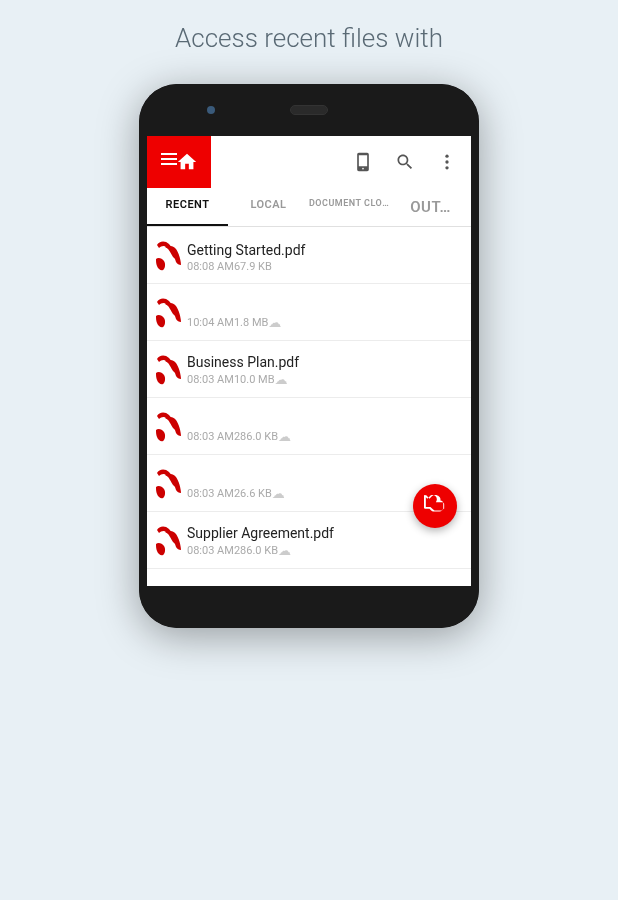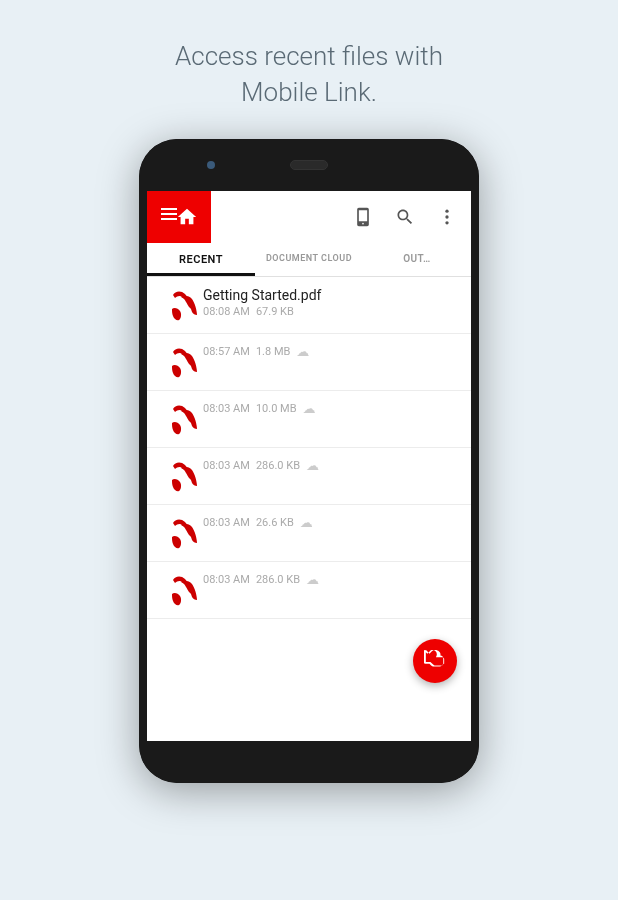--- a/index.html
+++ b/index.html
@@ -10,33 +10,33 @@
       background-color: #e8f0f5;
       font-family: 'Roboto', Arial, sans-serif;
       display: flex;
       flex-direction: column;
       align-items: center;
       overflow: hidden;
     }
 
     .headline {
       text-align: center;
-      margin-top: 38px;
+      margin-top: 20px;
       margin-bottom: 28px;
       color: #5a6a75;
       font-size: 26px;
       font-weight: 300;
       line-height: 1.4;
     }
 
     
     .phone {
       position: relative;
       width: 340px;
-      height: 644px;
+      height: 544px;
       background: #1a1a1a;
       border-radius: 38px;
       box-shadow: 0 8px 40px rgba(0,0,0,0.35);
       overflow: hidden;
       flex-shrink: 0;
     }
 
     
     .phone-top {
       position: absolute;
@@ -177,22 +177,22 @@
 
     
     .file-list {
       flex: 1;
       overflow-y: auto;
       background: #fff;
     }
 
     .file-item {
       display: flex;
-      align-items: flex-start;
-      padding: 10px 20px;
+      align-items: flex-end;
+      padding: 10px 4px;
       border-bottom: 1px solid #ececec;
       cursor: pointer;
     }
 
     
     .pdf-icon {
       position: relative;
       width: 36px; height: 36px;
     }
 
@@ -209,21 +209,20 @@
       color: #222;
       font-weight: 400;
       margin-bottom: 2px;
     }
 
     .file-meta {
       font-size: 11px;
       color: #aaa;
       display: flex;
       align-items: center;
-      gap: 6px;
     }
 
     .cloud-icon {
       color: #ccc;
       font-size: 13px;
     }
 
     
     .fab {
       position: absolute;
@@ -241,21 +240,20 @@
     .fab svg {
       width: 22px; height: 22px;
       fill: #fff;
     }
   </style>
 </head>
 <body>
 
 <p class="headline">
   <span>Access recent files with</span><br>
-  <span>Mobile Link.</span>
 </p>
 
 <div class="phone">
 
   <div class="phone-top">
     <div class="phone-camera-dot"></div>
     <div class="phone-speaker"></div>
   </div>
 
   <div class="phone-bottom"></div>
@@ -290,22 +288,23 @@
             <circle cx="12" cy="5" r="2"></circle>
               <circle cx="12" cy="12" r="2"></circle>
               <circle cx="12" cy="19" r="2"></circle>
           </svg>
         </div>
       </div>
     </div>
 
     <div class="tabs">
       <div class="tab active">RECENT</div>
+      <div class="tab">LOCAL</div>
       <div class="tab" style="font-size:9px;">DOCUMENT CLOUD</div>
-      <div class="tab" style="font-size:10px;">OUT…</div>
+      <div class="tab" style="font-size:15px;">OUT…</div>
     </div>
 
     <div class="file-list" id="file-list">
     <div class="file-item">
       <div class="pdf-icon">
         <svg viewBox="0 0 36 36" xmlns="http://www.w3.org/2000/svg">
 
           <path d="M6 8 C8 4, 14 3, 18 7 C22 11, 24 18, 28 22 C26 23, 24 22, 22 20 C20 17, 18 12, 15 10 C13 8, 10 9, 8 11 Z" fill="#cc0000"></path>
           <path d="M14 10 C16 8, 22 8, 25 12 C28 16, 30 24, 30 28 C28 28, 26 27, 25 25 C24 22, 22 16, 19 13 C17 11, 15 11, 14 10 Z" fill="#cc0000"></path>
           <path d="M5 22 C7 20, 11 21, 13 24 C15 27, 14 32, 12 33 C10 34, 7 32, 6 29 C5 27, 5 24, 5 22 Z" fill="#cc0000"></path>
@@ -324,36 +323,37 @@
       <div class="pdf-icon">
         <svg viewBox="0 0 36 36" xmlns="http://www.w3.org/2000/svg">
 
           <path d="M6 8 C8 4, 14 3, 18 7 C22 11, 24 18, 28 22 C26 23, 24 22, 22 20 C20 17, 18 12, 15 10 C13 8, 10 9, 8 11 Z" fill="#cc0000"></path>
           <path d="M14 10 C16 8, 22 8, 25 12 C28 16, 30 24, 30 28 C28 28, 26 27, 25 25 C24 22, 22 16, 19 13 C17 11, 15 11, 14 10 Z" fill="#cc0000"></path>
           <path d="M5 22 C7 20, 11 21, 13 24 C15 27, 14 32, 12 33 C10 34, 7 32, 6 29 C5 27, 5 24, 5 22 Z" fill="#cc0000"></path>
         </svg>
       </div>
       <div class="file-info">
         <div class="file-meta">
-          <span>08:57 AM</span>
+          <span>10:04 AM</span>
           <span>1.8 MB</span>
           <span class="cloud-icon">☁</span>
         </div>
       </div>
     </div>
         <div class="file-item">
       <div class="pdf-icon">
         <svg viewBox="0 0 36 36" xmlns="http://www.w3.org/2000/svg">
 
           <path d="M6 8 C8 4, 14 3, 18 7 C22 11, 24 18, 28 22 C26 23, 24 22, 22 20 C20 17, 18 12, 15 10 C13 8, 10 9, 8 11 Z" fill="#cc0000"></path>
           <path d="M14 10 C16 8, 22 8, 25 12 C28 16, 30 24, 30 28 C28 28, 26 27, 25 25 C24 22, 22 16, 19 13 C17 11, 15 11, 14 10 Z" fill="#cc0000"></path>
           <path d="M5 22 C7 20, 11 21, 13 24 C15 27, 14 32, 12 33 C10 34, 7 32, 6 29 C5 27, 5 24, 5 22 Z" fill="#cc0000"></path>
         </svg>
       </div>
       <div class="file-info">
+        <div class="file-name">Business Plan.pdf</div>
         <div class="file-meta">
           <span>08:03 AM</span>
           <span>10.0 MB</span>
           <span class="cloud-icon">☁</span>
         </div>
       </div>
     </div>
         <div class="file-item">
       <div class="pdf-icon">
         <svg viewBox="0 0 36 36" xmlns="http://www.w3.org/2000/svg">
@@ -391,20 +391,21 @@
         <div class="file-item">
       <div class="pdf-icon">
         <svg viewBox="0 0 36 36" xmlns="http://www.w3.org/2000/svg">
 
           <path d="M6 8 C8 4, 14 3, 18 7 C22 11, 24 18, 28 22 C26 23, 24 22, 22 20 C20 17, 18 12, 15 10 C13 8, 10 9, 8 11 Z" fill="#cc0000"></path>
           <path d="M14 10 C16 8, 22 8, 25 12 C28 16, 30 24, 30 28 C28 28, 26 27, 25 25 C24 22, 22 16, 19 13 C17 11, 15 11, 14 10 Z" fill="#cc0000"></path>
           <path d="M5 22 C7 20, 11 21, 13 24 C15 27, 14 32, 12 33 C10 34, 7 32, 6 29 C5 27, 5 24, 5 22 Z" fill="#cc0000"></path>
         </svg>
       </div>
       <div class="file-info">
+        <div class="file-name">Supplier Agreement.pdf</div>
         <div class="file-meta">
           <span>08:03 AM</span>
           <span>286.0 KB</span>
           <span class="cloud-icon">☁</span>
         </div>
       </div>
     </div>
       </div>
 
     <div class="fab">

